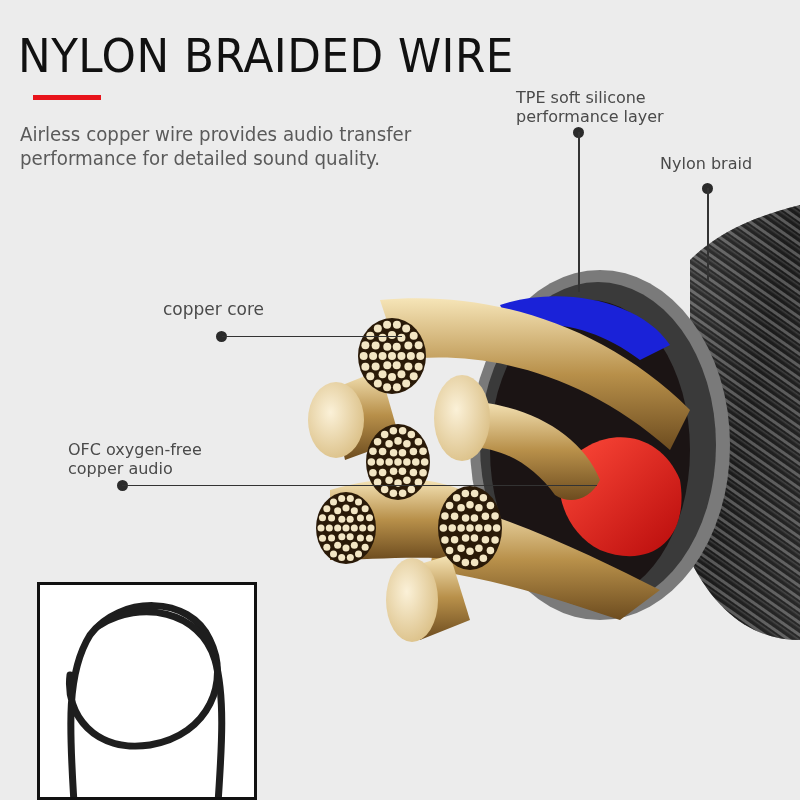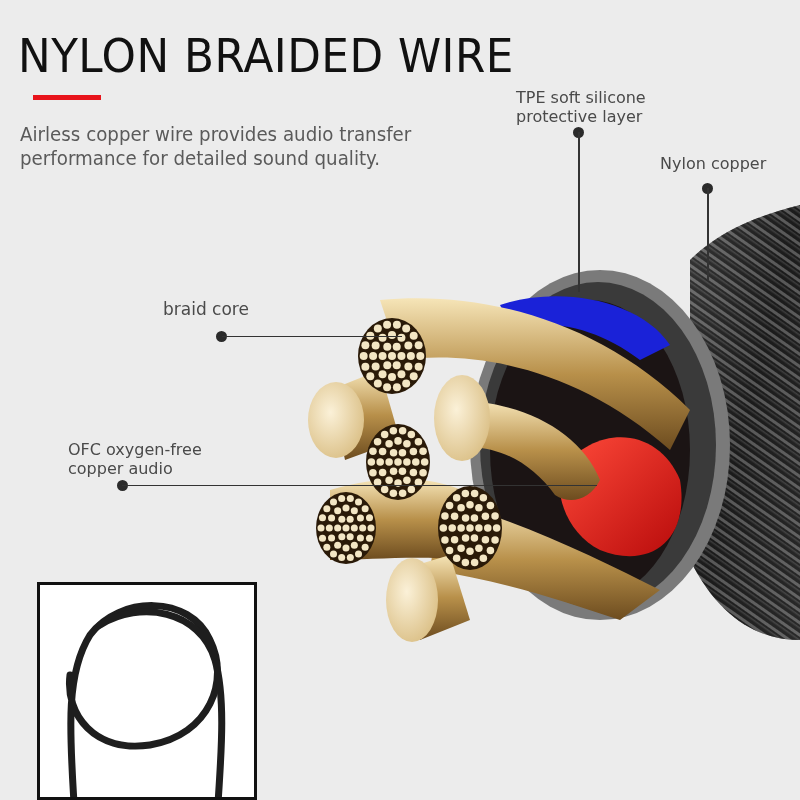--- a/index.html
+++ b/index.html
@@ -222,29 +222,29 @@
       <circle cx="495.0584698876242" cy="516.0292949836015" r="3.764705882352941" fill="#f3e6c4"></circle>
     </g>
 </svg>
 
 <div class="title">NYLON BRAIDED WIRE</div>
 <div class="redbar"></div>
 <div class="desc">Airless copper wire provides audio transfer
 performance for detailed sound quality.</div>
 
 <div class="callout" style="left:516px;top:88px;">TPE soft silicone
-protective layer</div>
+performance layer</div>
 <div class="dot" style="left:573px;top:127px;"></div>
 <div class="line" style="left:578px;top:132px;width:1.5px;height:160px;"></div>
 
-<div class="callout" style="left:660px;top:154px;">Nylon copper</div>
+<div class="callout" style="left:660px;top:154px;">Nylon braid</div>
 <div class="dot" style="left:702px;top:183px;"></div>
 <div class="line" style="left:707px;top:188px;width:1.5px;height:92px;"></div>
 
-<div class="callout" style="left:163px;top:300px;font-size:17px;">braid core</div>
+<div class="callout" style="left:163px;top:300px;font-size:17px;">copper core</div>
 <div class="dot" style="left:216px;top:331px;"></div>
 <div class="line" style="left:222px;top:336px;width:180px;height:1px;"></div>
 
 <div class="callout" style="left:68px;top:440px;">OFC oxygen-free
 copper audio</div>
 <div class="dot" style="left:117px;top:480px;"></div>
 <div class="line" style="left:122px;top:485px;width:475px;height:1px;"></div>
 
 <div class="inset">
   <svg width="220" height="218" viewBox="0 0 220 218">

